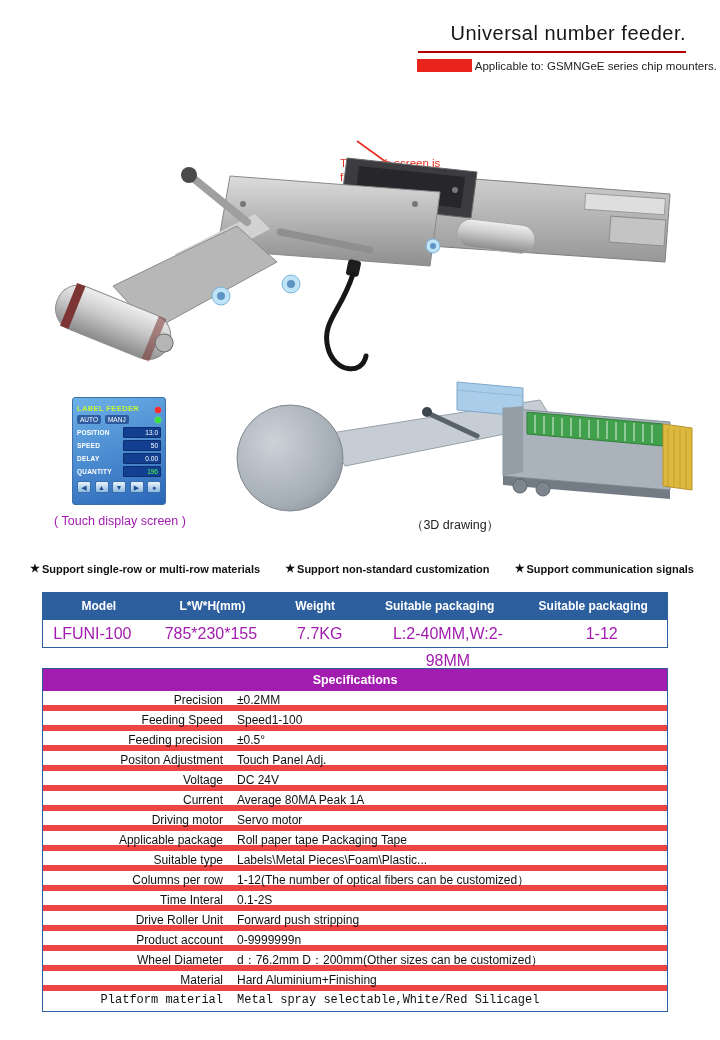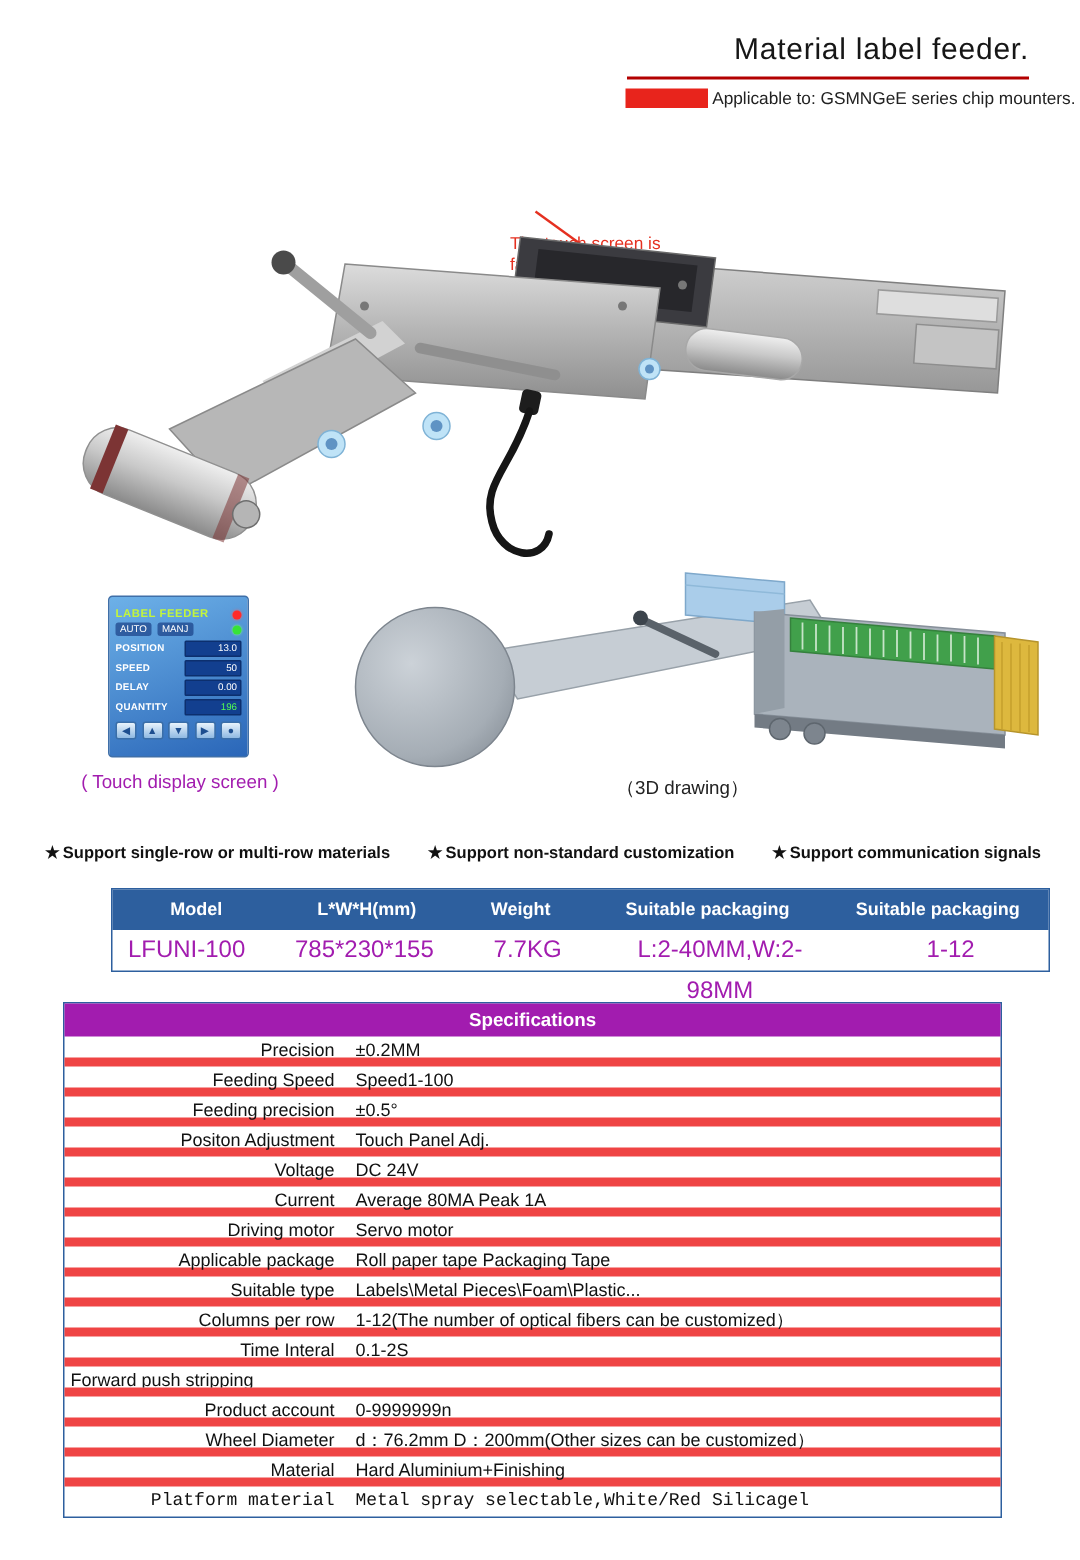--- a/index.html
+++ b/index.html
@@ -47,40 +47,40 @@
   .cap-touch { position:absolute; left:30px; top:514px; width:180px; text-align:center; font-size:12.5px; color:#a21caf; }
   .cap-3d { position:absolute; left:375px; top:517px; width:160px; text-align:center; font-size:12.5px; color:#222; }
 
   
   .features { position:absolute; left:30px; top:562px; width:664px; display:flex; justify-content:space-between;
               font-size:11px; font-weight:bold; color:#111; }
   .feature { display:flex; align-items:center; gap:2px; white-space:nowrap; }
   .star { font-size:11px; }
 
   
-  .model-table { position:absolute; left:42px; top:592px; width:626px; border:1px solid #2d5f9e; background:#fff;margin-left:32px; }
+  .model-table { position:absolute; left:42px; top:592px; width:626px; border:1px solid #2d5f9e; background:#fff; }
   .model-header, .model-row { display:grid; grid-template-columns:112fr 116fr 90fr 160fr 148fr; text-align:center; }
   .model-header { background:#2d5f9e; color:#fff; font-weight:bold; font-size:12px; height:27px; line-height:27px; }
   .model-row { font-size:16px; color:#a21caf; height:27px; line-height:27px;gap:18px; }
 
   
   .spec-table { position:absolute; left:42px; top:668px; width:626px; border:1px solid #2d5f9e; background:#fff; }
   .spec-header { background:#a21caf; color:#fff; font-weight:bold; font-size:12.5px; height:22px; line-height:22px; text-align:center; }
   .spec-row { display:grid; grid-template-columns:190px 1fr; height:20px; line-height:19px; font-size:12px; color:#111;
               border-bottom:6px solid #ef4444; }
   .spec-row:last-child { border-bottom:none;font-family:Liberation Mono, monospace; }
   .spec-label { text-align:right; padding-right:10px; }
   .spec-value { text-align:left; padding-left:4px; white-space:nowrap; overflow:hidden; }
 </style>
 </head>
 <body>
 
 <div class="page">
 
-  <div class="hdr-title">Material label feeder.</div>
+  <div class="hdr-title">Universal number feeder.</div>
   <div class="hdr-underline"></div>
   <div class="hdr-subrow">
     <div class="redbar left"></div>
     <div class="hdr-sub">Applicable to: GSMNGeE series chip mounters.</div>
     <div class="redbar right"></div>
   </div>
 
   <div class="annot">
     <div>The touch screen is</div>
     <div>facing upwards</div>
@@ -315,20 +315,21 @@
     </div>
     <div class="spec-row">
       <span class="spec-label">Columns per row</span>
       <span class="spec-value">1-12(The number of optical fibers can be customized）</span>
     </div>
     <div class="spec-row">
       <span class="spec-label">Time Interal</span>
       <span class="spec-value">0.1-2S</span>
     </div>
     <div class="spec-row">
+      <span class="spec-label">Drive Roller Unit</span>
       <span class="spec-value">Forward push stripping</span>
     </div>
     <div class="spec-row">
       <span class="spec-label">Product account</span>
       <span class="spec-value">0-9999999n</span>
     </div>
     <div class="spec-row">
       <span class="spec-label">Wheel Diameter</span>
       <span class="spec-value">d：76.2mm D：200mm(Other sizes can be customized）</span>
     </div>

